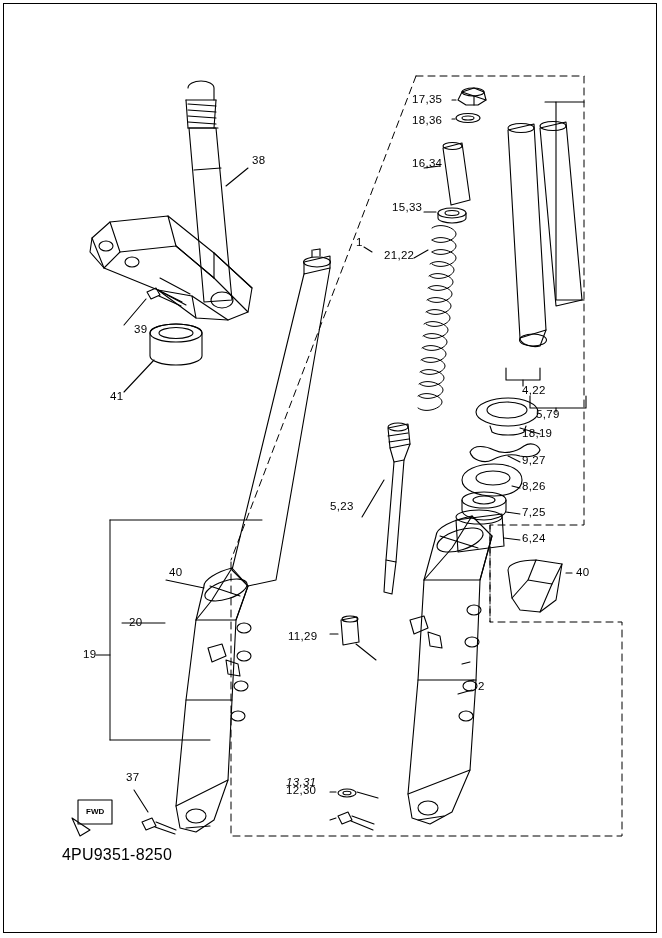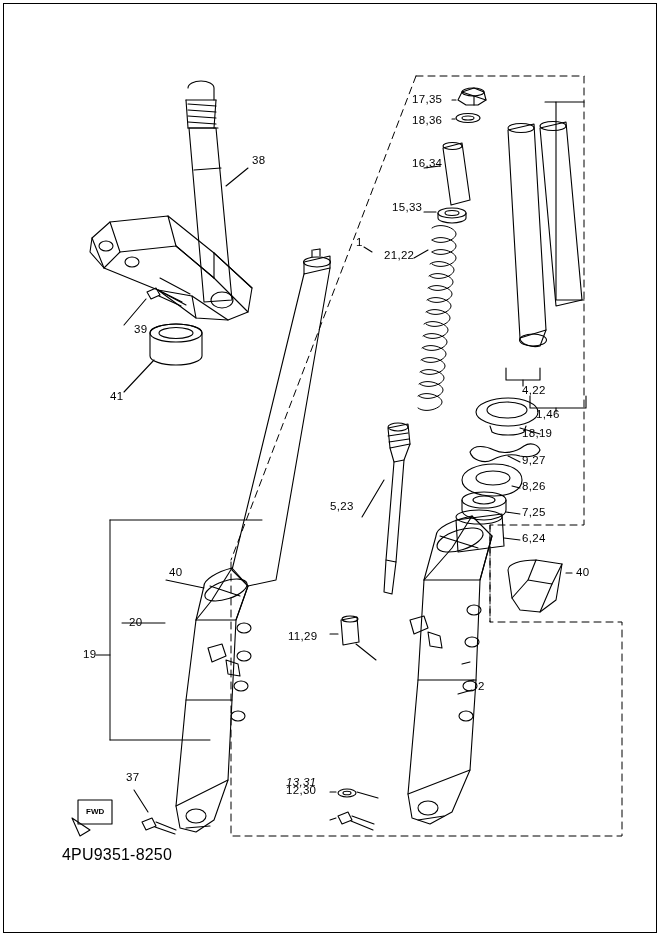--- a/index.html
+++ b/index.html
@@ -291,21 +291,21 @@
   <div class="lbl" style="left:412px; top:114px;">18,36</div>
   <div class="lbl" style="left:412px; top:157px;">16,34</div>
   <div class="lbl" style="left:392px; top:201px;">15,33</div>
   <div class="lbl" style="left:384px; top:249px;">21,22</div>
   <div class="lbl" style="left:330px; top:500px;">5,23</div>
   <div class="lbl" style="left:288px; top:630px;">11,29</div>
   <div class="lbl" style="left:478px; top:680px;">2</div>
   <div class="lbl" style="left:286px; top:784px;">12,30</div>
   <div class="lbl" style="left:286px; top:776px;font-style:italic;">13,31</div>
   <div class="lbl" style="left:506px; top:384px;margin-left:16px;">4,22</div>
-  <div class="lbl" style="left:536px; top:408px;">1,46</div>
+  <div class="lbl" style="left:536px; top:408px;">5,79</div>
   <div class="lbl" style="left:522px; top:427px;">18,19</div>
   <div class="lbl" style="left:522px; top:454px;">9,27</div>
   <div class="lbl" style="left:522px; top:480px;">8,26</div>
   <div class="lbl" style="left:522px; top:506px;">7,25</div>
   <div class="lbl" style="left:522px; top:532px;">6,24</div>
   <div class="lbl" style="left:576px; top:566px;">40</div>
 
   <div class="fwdbox" style="left:86px; top:807px;">FWD</div>
 
   <div class="partno" style="left:62px; top:846px;">4PU9351-8250</div>

